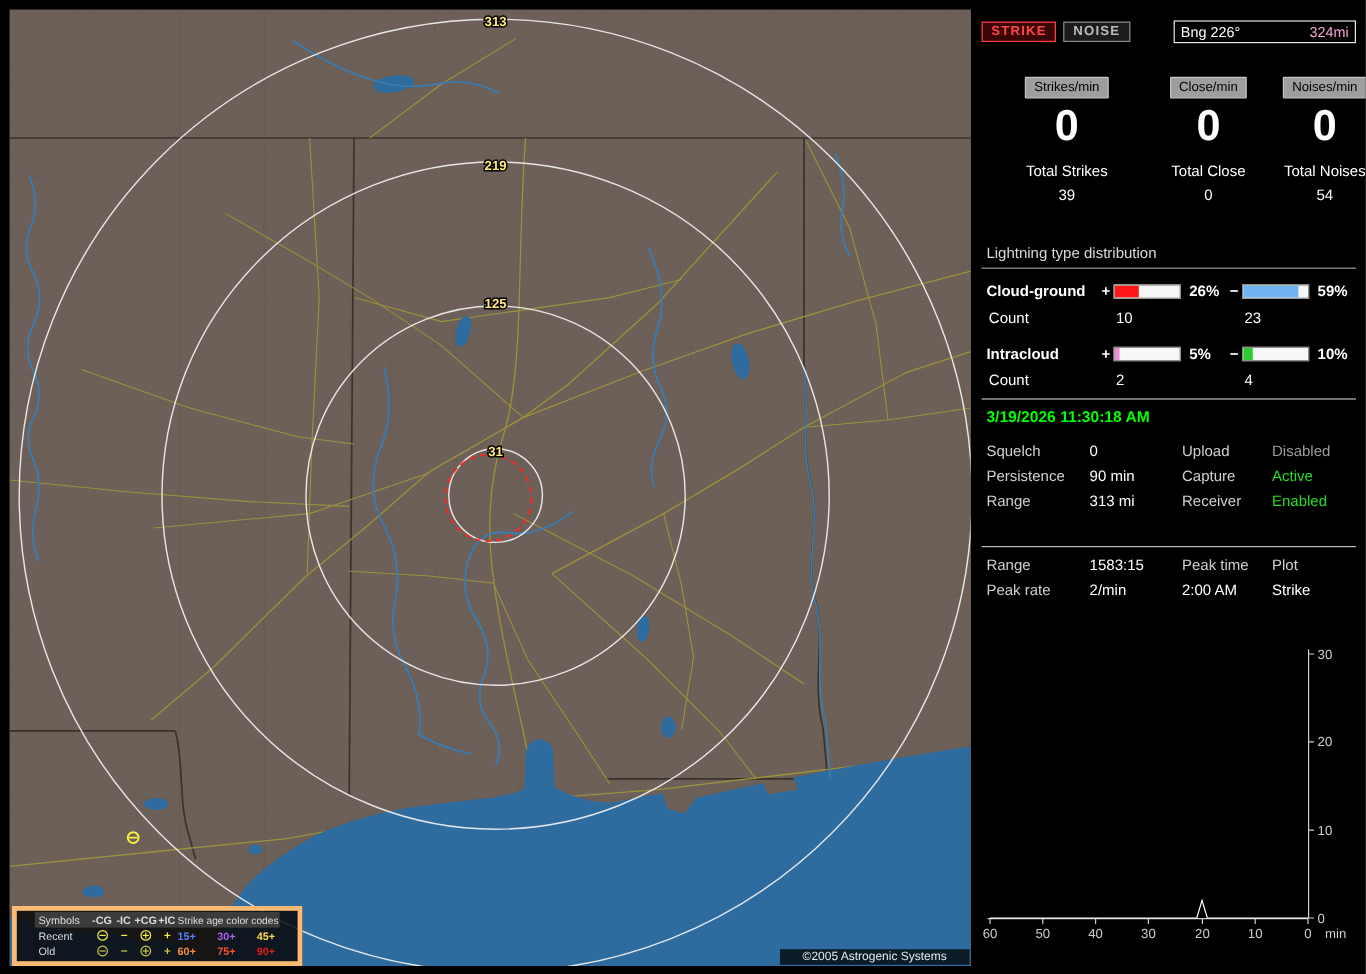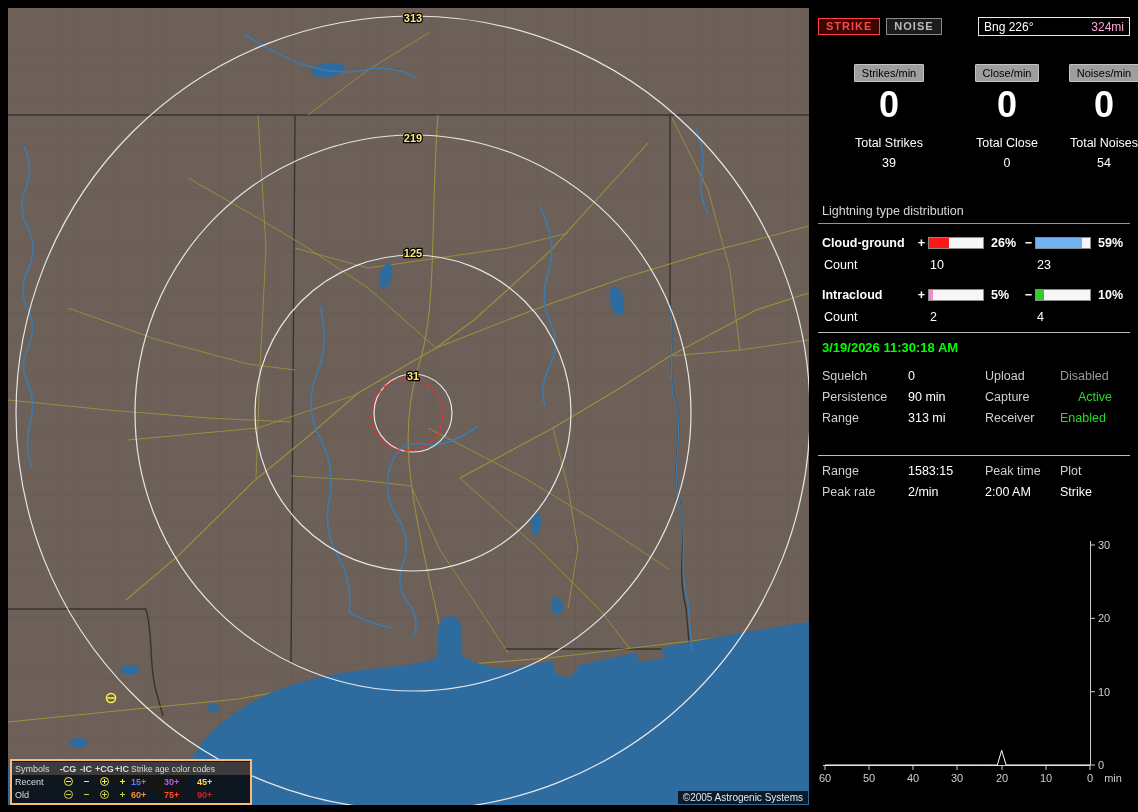--- a/index.html
+++ b/index.html
@@ -1,23 +1,23 @@
 <!DOCTYPE html>
 <html><head>
 <meta charset="utf-8">
 <style>
   html,body{margin:0;padding:0}
   body{width:1138px;height:812px;background:#000;position:relative;overflow:hidden;
        font-family:"Liberation Sans",sans-serif;color:#fff}
   
   #map{position:absolute;left:8px;top:8px;width:801px;height:797px;background:#6c6058;overflow:hidden}
   #copyright{position:absolute;right:1px;bottom:1px;font-size:10px;color:#e8e8e8;
-             background:rgba(0,0,0,.75);padding:1px 5px;white-space:nowrap}
+             background:rgba(0,0,0,.75);padding:1px 19px;white-space:nowrap}
   #legend{position:absolute;left:2px;bottom:0;width:242px;background:rgba(8,8,8,.85);
-          border:2px solid #fdba74;font-size:9px;color:#ddd;padding:1px 3px 2px;box-sizing:border-box}
+          border:4px solid #fdba74;font-size:9px;color:#ddd;padding:1px 18px 2px;box-sizing:border-box}
   .lg-head,.lg-row{display:grid;grid-template-columns:44px 18px 18px 18px 18px 33px 33px 33px;align-items:center;height:13px}
   .lg-head{background:#3c3c3c;margin:0 -3px;padding:0 3px}
   .lg-agetitle{grid-column:6 / span 3;font-size:8.5px;white-space:nowrap}
   .lg-col{text-align:center;font-weight:bold}
   .lg-cell{display:flex;justify-content:center;align-items:center}
   .lg-age{font-weight:bold}
   .sym{position:relative;width:11px;height:11px;display:inline-block}
   .sym.ring::before{content:"";position:absolute;inset:1px;border:1px solid currentColor;border-radius:50%}
   .sym::after{content:"";position:absolute;left:3px;right:3px;top:5px;height:1px;background:currentColor}
   .sym.plus i{position:absolute;top:3px;bottom:3px;left:5px;width:1px;background:currentColor}
@@ -292,21 +292,21 @@
     <div id="timestamp">3/19/2026 11:30:18 AM</div>
     <div class="kv-grid">
       <span class="k">Squelch</span>
       <span>0</span>
       <span class="k">Upload</span>
       <span style="color: rgb(154, 154, 154);">Disabled</span>
 
       <span class="k">Persistence</span>
       <span>90 min</span>
       <span class="k">Capture</span>
-      <span style="color: rgb(34, 221, 34); text-align: center;">Active</span>
+      <span style="color: rgb(34, 221, 34);">Active</span>
 
       <span class="k">Range</span>
       <span>313 mi</span>
       <span class="k">Receiver</span>
       <span style="color: rgb(34, 221, 34);">Enabled</span>
     </div>
   </div>
 
   <div id="div2" class="abs divider"></div>
 

